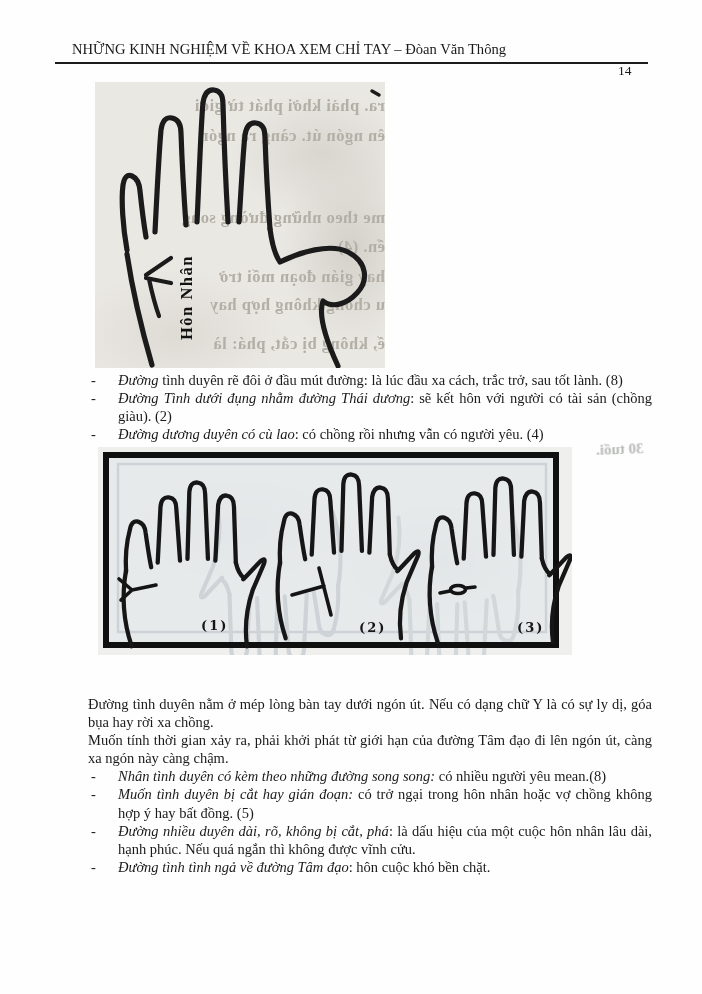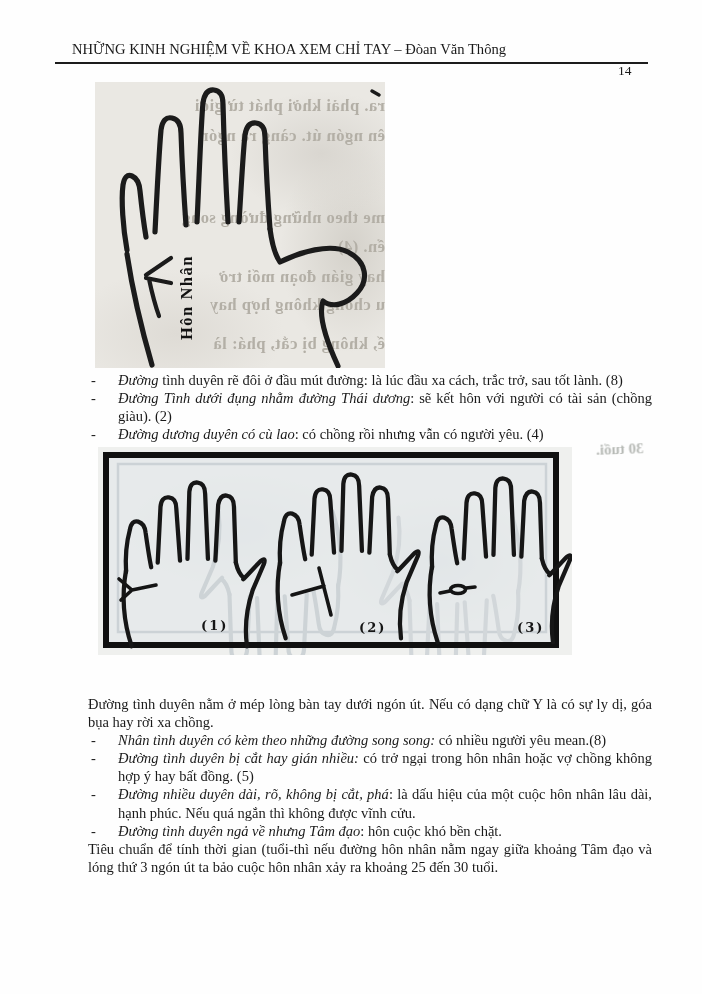--- a/index.html
+++ b/index.html
@@ -140,32 +140,32 @@
         <ellipse cx="360" cy="142.5" rx="7.5" ry="4"></ellipse>
       </g>
     </svg>
     <div class="figlabel" style="left:103px;top:171px;">(1)</div>
     <div class="figlabel" style="left:261px;top:173px;">(2)</div>
     <div class="figlabel" style="left:419px;top:173px;">(3)</div>
   </div>
 
   <div class="textblock blockB">
     <div class="para">Đường tình duyên nằm ở mép lòng bàn tay dưới ngón út. Nếu có dạng chữ Y là có sự ly dị, góa bụa hay rời xa chồng.</div>
+    <div class="para">Muốn tính thời gian xảy ra, phải khởi phát từ giới hạn của đường Tâm đạo đi lên ngón út, càng xa ngón này càng chậm.</div>
     <div class="bullet">
       <span class="dash">-</span>
       <span class="btext"><i>Nhân tình duyên có kèm theo những đường song song:</i><span> có nhiều người yêu mean.(8)</span></span>
     </div>
     <div class="bullet">
       <span class="dash">-</span>
-      <span class="btext"><i>Đường tình duyên bị cắt hay gián nhiều:</i><span> có trở ngại trong hôn nhân hoặc vợ chồng không hợp ý hay bất đồng. (5)</span></span>
+      <span class="btext"><i>Muốn tình duyên bị cắt hay gián đoạn:</i><span> có trở ngại trong hôn nhân hoặc vợ chồng không hợp ý hay bất đồng. (5)</span></span>
     </div>
     <div class="bullet">
       <span class="dash">-</span>
       <span class="btext"><i>Đường nhiều duyên dài, rõ, không bị cắt, phá</i><span>: là dấu hiệu của một cuộc hôn nhân lâu dài, hạnh phúc. Nếu quá ngắn thì không được vĩnh cửu.</span></span>
     </div>
     <div class="bullet">
       <span class="dash">-</span>
-      <span class="btext"><i>Đường tình duyên ngả về nhưng Tâm đạo</i><span>: hôn cuộc khó bền chặt.</span></span>
+      <span class="btext"><i>Đường tình tình ngả về đường Tâm đạo</i><span>: hôn cuộc khó bền chặt.</span></span>
     </div>
-    <div class="para">Tiêu chuẩn để tính thời gian (tuổi-thì nếu đường hôn nhân nằm ngay giữa khoảng Tâm đạo và lóng thứ 3 ngón út ta bảo cuộc hôn nhân xảy ra khoảng 25 đến 30 tuổi.</div>
   </div>
 
 </div>
 
 </body></html>

